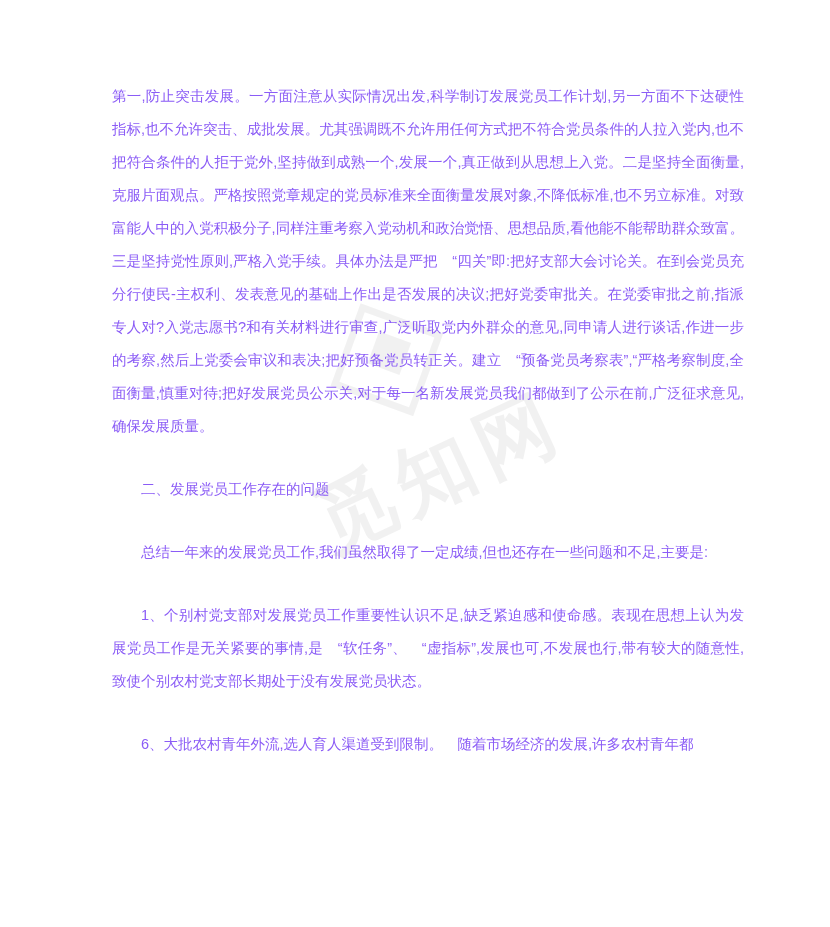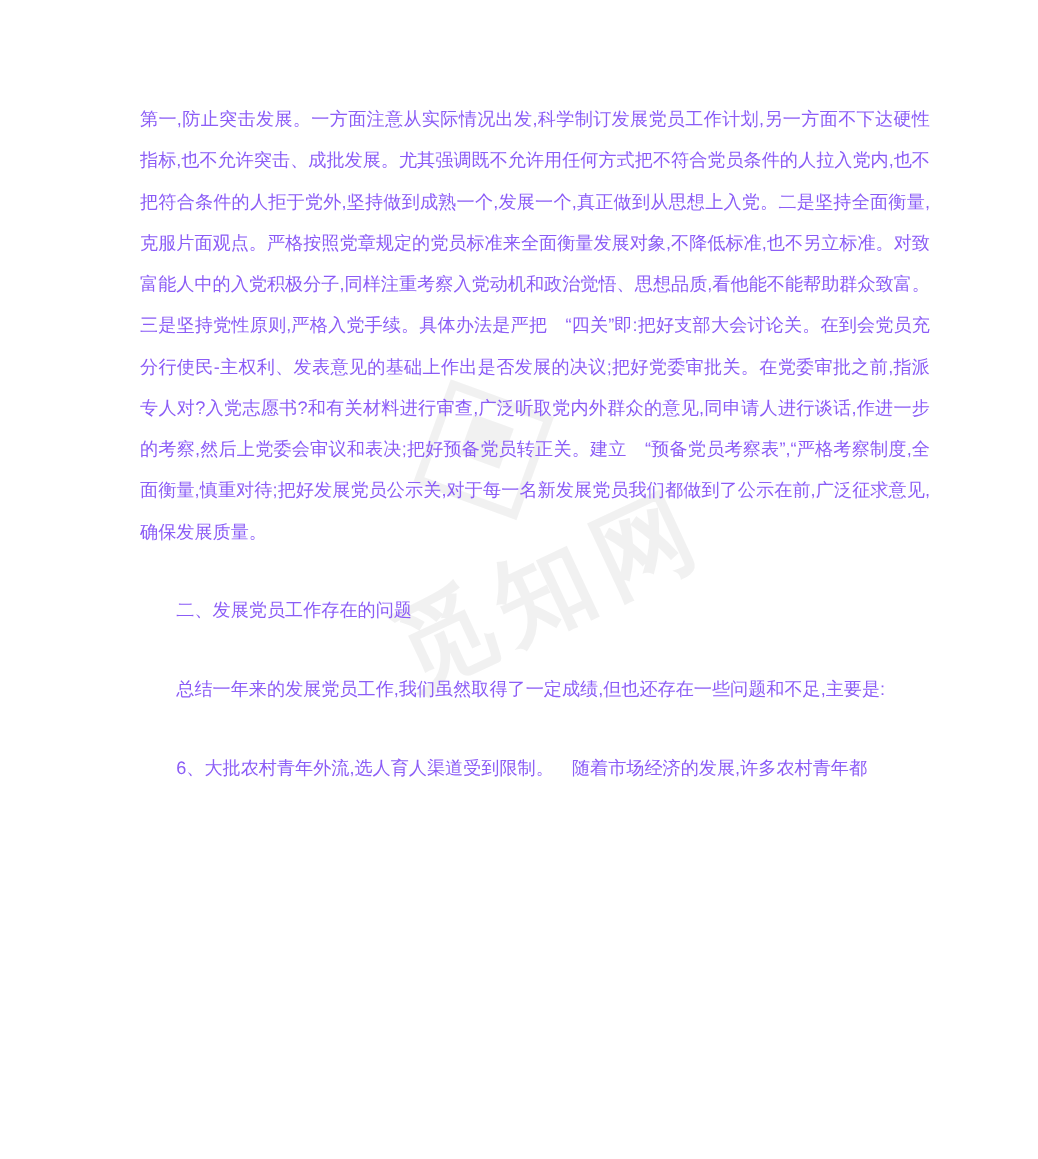--- a/index.html
+++ b/index.html
@@ -79,16 +79,17 @@
     <div class="wm-logo">
       <div class="wm-logo-inner"></div>
     </div>
     <div class="wm-text">觅知网</div>
   </div>
 
   <div class="content">
     <p class="body">第一,防止突击发展。一方面注意从实际情况出发,科学制订发展党员工作计划,另一方面不下达硬性指标,也不允许突击、成批发展。尤其强调既不允许用任何方式把不符合党员条件的人拉入党内,也不把符合条件的人拒于党外,坚持做到成熟一个,发展一个,真正做到从思想上入党。二是坚持全面衡量,克服片面观点。严格按照党章规定的党员标准来全面衡量发展对象,不降低标准,也不另立标准。对致富能人中的入党积极分子,同样注重考察入党动机和政治觉悟、思想品质,看他能不能帮助群众致富。　三是坚持党性原则,严格入党手续。具体办法是严把　“四关”即:把好支部大会讨论关。在到会党员充分行使民-主权利、发表意见的基础上作出是否发展的决议;把好党委审批关。在党委审批之前,指派专人对?入党志愿书?和有关材料进行审查,广泛听取党内外群众的意见,同申请人进行谈话,作进一步的考察,然后上党委会审议和表决;把好预备党员转正关。建立　“预备党员考察表”,“严格考察制度,全面衡量,慎重对待;把好发展党员公示关,对于每一名新发展党员我们都做到了公示在前,广泛征求意见,确保发展质量。</p>
     <p class="body indent">二、发展党员工作存在的问题</p>
     <p class="body indent">总结一年来的发展党员工作,我们虽然取得了一定成绩,但也还存在一些问题和不足,主要是:</p>
+    <p class="body indent">1、个别村党支部对发展党员工作重要性认识不足,缺乏紧迫感和使命感。表现在思想上认为发展党员工作是无关紧要的事情,是　“软任务”、　“虚指标”,发展也可,不发展也行,带有较大的随意性,致使个别农村党支部长期处于没有发展党员状态。</p>
     <p class="body indent">6、大批农村青年外流,选人育人渠道受到限制。　随着市场经济的发展,许多农村青年都</p>
   </div>
 
 </div>
 
 </body></html>

